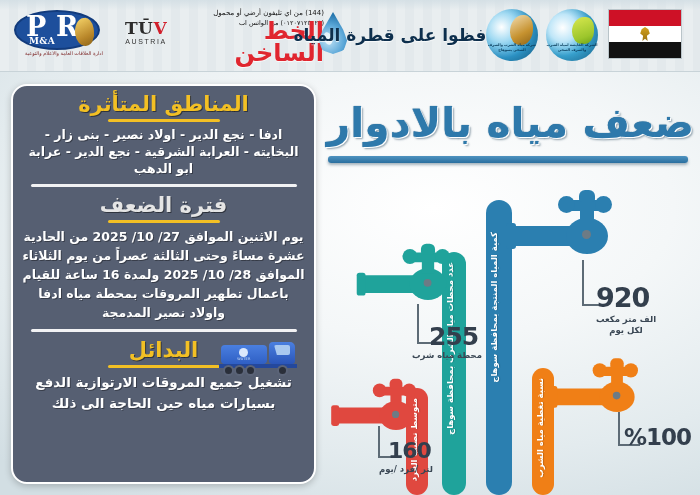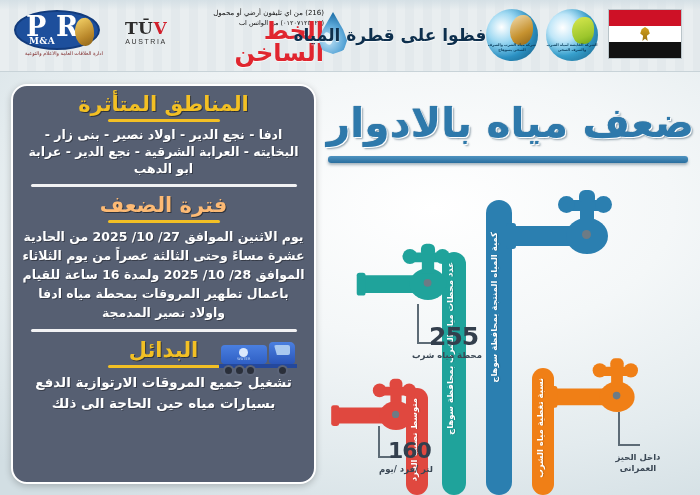--- a/index.html
+++ b/index.html
@@ -360,21 +360,21 @@
       </div>
       <div class="pr-sub">ادارة العلاقات العامة والاعلام والتوعية</div>
     </div>
 
     <div class="tuv">
       <div class="tuv-main"><span>T</span><span>Ū</span><span class="v">V</span></div>
       <div class="tuv-sub">AUSTRIA</div>
     </div>
 
     <div class="hotline">
-      <div class="hl-row1">(216)  من اي تليفون أرضي أو محمول</div>
+      <div class="hl-row1">(144)  من اي تليفون أرضي أو محمول</div>
       <div class="hl-row2">(٠١٢٠٧١٢٥١٢٥)  من الواتس اب</div>
       <div class="hl-big">الخط الساخن</div>
     </div>
 
     <div class="drop">
       <div class="d-body"></div>
         <div class="d-gloss"></div>
     </div>
 
     <div class="slogan">حافظوا على قطرة المياه</div>
@@ -403,21 +403,21 @@
 
     <div class="sec">
       <div class="sec-head big" style="color: rgb(243, 192, 36);">المناطق المتأثرة</div>
       <div class="sec-rule" style="background: rgb(243, 192, 36);"></div>
       <div class="sec-body s1">ادفا - نجع الدير - اولاد نصير - بنى زار - البخايته - العرابة الشرقية - نجع الدير - عرابة ابو الدهب</div>
     </div>
 
     <div class="divider"></div>
 
     <div class="sec">
-      <div class="sec-head big" style="color: #fdba74;">فترة الضعف</div>
+      <div class="sec-head big" style="color: #e5e5e5;">فترة الضعف</div>
       <div class="sec-rule" style="background: rgb(243, 192, 36);"></div>
       <div class="sec-body s2">يوم الاثنين الموافق 27/ 10/ 2025 من الحادية عشرة مساءً وحتى الثالثة عصراً من يوم الثلاثاء الموافق 28/ 10/ 2025 ولمدة 16 ساعة للقيام باعمال تطهير المروقات بمحطة مياه ادفا واولاد نصير المدمجة</div>
     </div>
 
     <div class="divider"></div>
 
     <div class="sec">
       <div class="truck">
         <div class="tk-tank"></div>
         <div class="tk-emblem"></div>
@@ -443,20 +443,26 @@
     <div class="tap" style="left:192px; top:28px; width:120px; height:62px;">
       <div class="t-spout" style="background: rgb(43, 127, 176);"></div>
         <div class="t-body" style="background: rgb(43, 127, 176);"></div>
       <div class="t-neck" style="background: rgb(43, 127, 176);"></div>
         <div class="t-handle" style="background: rgb(43, 127, 176);"></div>
       <div class="t-knob-l" style="background: rgb(43, 127, 176);"></div>
         <div class="t-knob-r" style="background: rgb(43, 127, 176);"></div>
         <div class="t-knob-t" style="background: rgb(43, 127, 176);"></div>
       <div class="t-dot"></div>
     </div>
+    <div class="callout" style="left:262px; top:84px; width:110px; height:74px;">
+      <div class="co-stem" style="left:0; top:0; width:26px; height:46px;"></div>
+      <div class="co-num" style="left: 14px; top: 24px; font-size: 27px; color: rgb(51, 63, 77);">920</div>
+      <div class="co-cap" style="left:-4px; top:54px; width:96px;">الف متر مكعب
+لكل يوم</div>
+    </div>
 
     <div class="pipe" style="left: 122px; top: 76px; width: 24px; height: 243px; background: rgb(31, 163, 155);"></div>
     <div class="pipe-label" style="left:125px; top:86px;">عدد محطات مياه الشرب بمحافظة سوهاج</div>
     <div class="tap" style="left:42px; top:80px; width:104px; height:56px; transform:scale(.88); transform-origin:left top;">
       <div class="t-spout" style="background: rgb(31, 163, 155);"></div>
         <div class="t-body" style="background: rgb(31, 163, 155);"></div>
       <div class="t-neck" style="background: rgb(31, 163, 155);"></div>
         <div class="t-handle" style="background: rgb(31, 163, 155);"></div>
       <div class="t-knob-l" style="background: rgb(31, 163, 155);"></div>
         <div class="t-knob-r" style="background: rgb(31, 163, 155);"></div>
@@ -494,18 +500,17 @@
         <div class="t-body" style="background: rgb(240, 127, 22);"></div>
       <div class="t-neck" style="background: rgb(240, 127, 22);"></div>
         <div class="t-handle" style="background: rgb(240, 127, 22);"></div>
       <div class="t-knob-l" style="background: rgb(240, 127, 22);"></div>
         <div class="t-knob-r" style="background: rgb(240, 127, 22);"></div>
         <div class="t-knob-t" style="background: rgb(240, 127, 22);"></div>
       <div class="t-dot"></div>
     </div>
     <div class="callout" style="left:298px; top:236px; width:100px; height:66px;">
       <div class="co-stem" style="left:0; top:0; width:22px; height:34px;"></div>
-      <div class="co-cap" style="left:-26px; top:40px; width:92px;">داخل الحيز
-العمرانى</div>
+      <div class="co-num" style="left: 6px; top: 14px; font-size: 23px; color: rgb(51, 63, 77);">%100</div>
     </div>
 
   </div>
 </div>
 
 </body></html>

